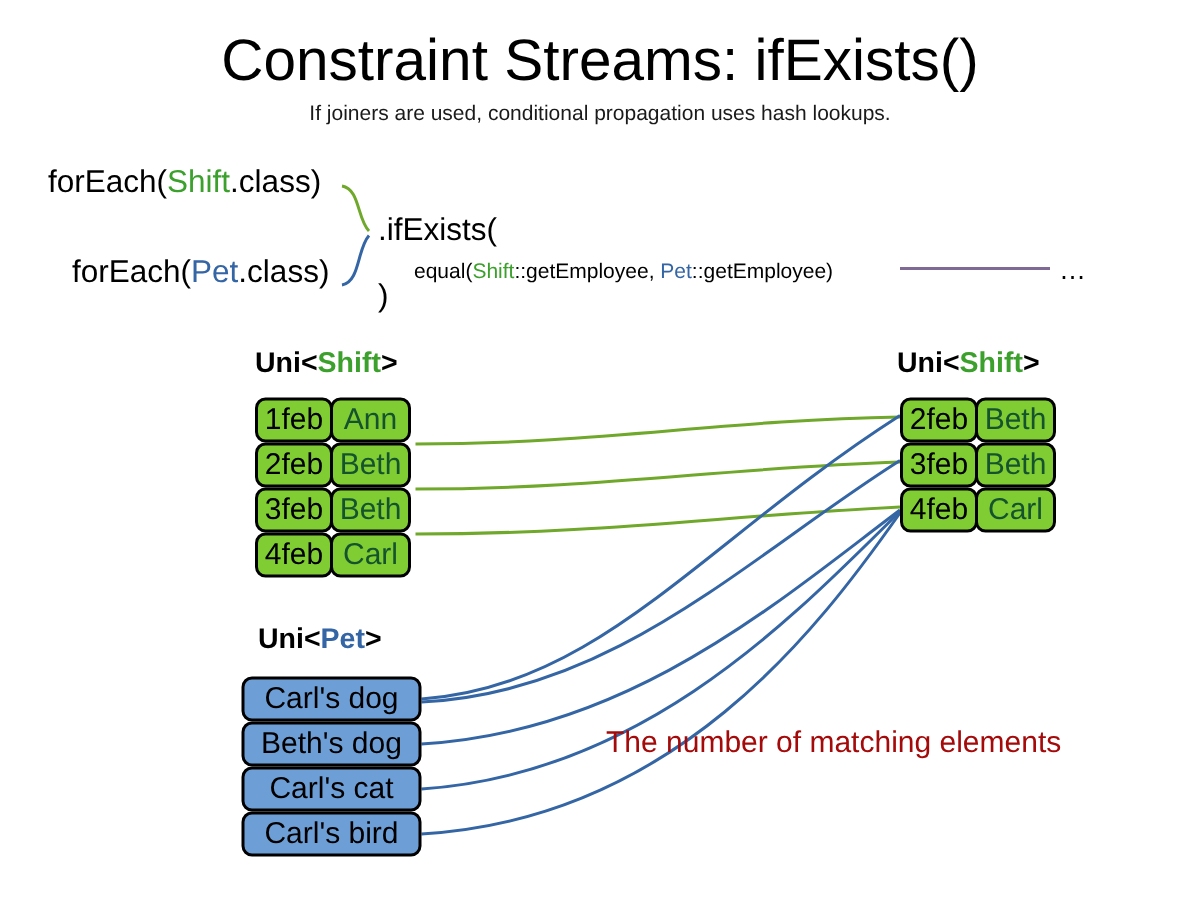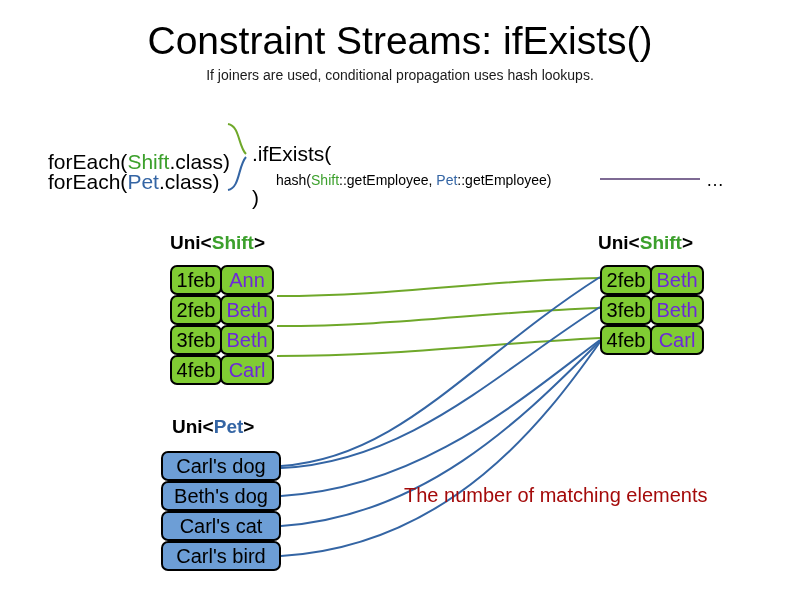--- a/index.html
+++ b/index.html
@@ -40,21 +40,21 @@
     line-height: 18px;
     color: #1a1a1a;
   }
 
   .code-line {
     font-size: 21px;
     line-height: 24px;
     white-space: nowrap;
     color: #000;
   }
-  #foreach-shift { left: 48px; top: 110px; margin-top: 40px; }
+  #foreach-shift { left: 32px; top: 110px; }
   #foreach-pet   { left: 48px; top: 170px; }
   #ifexists      { left: 252px; top: 142px; }
   #closeparen    { left: 252px; top: 186px; }
   #equal-line {
     left: 276px; top: 171px;
     font-size: 14px;
     line-height: 18px;
     white-space: nowrap;
   }
   #ellipsis {
@@ -90,21 +90,21 @@
     border: 2px solid #000000;
     border-radius: 7px;
     display: flex;
     align-items: center;
     justify-content: center;
     font-size: 20px;
     line-height: 20px;
     background: #80CC33;
   }
   .cell.date  { width: 52px; color: #000000; }
-  .cell.name  { width: 54px; color: #6d28d9; margin-left: -2px; }
+  .cell.name  { width: 54px; color: #14532d; margin-left: -2px; }
 
   .pet-box {
     box-sizing: border-box;
     width: 120px;
     height: 30px;
     border: 2px solid #000000;
     border-radius: 7px;
     background: #6D9ED6;
     color: #000000;
     font-size: 20px;
@@ -150,21 +150,21 @@
     <line x1="600" y1="179" x2="700" y2="179" stroke="#7E6A94" stroke-width="2"></line>
   </svg>
 
   <div class="abs code-line" id="foreach-shift"><span>forEach(</span><span class="cls-shift">Shift</span><span>.class)</span></div>
 
   <div class="abs code-line" id="foreach-pet"><span>forEach(</span><span class="cls-pet">Pet</span><span>.class)</span></div>
 
   <div class="abs code-line" id="ifexists">.ifExists(</div>
   <div class="abs code-line" id="closeparen">)</div>
 
-  <div class="abs" id="equal-line"><span>hash(</span><span class="cls-shift">Shift</span><span>::getEmployee, </span><span class="cls-pet">Pet</span><span>::getEmployee)</span></div>
+  <div class="abs" id="equal-line"><span>equal(</span><span class="cls-shift">Shift</span><span>::getEmployee, </span><span class="cls-pet">Pet</span><span>::getEmployee)</span></div>
 
   <div class="abs" id="ellipsis">…</div>
 
   <div class="abs uni-label" id="uni-shift-left"><span>Uni&lt;</span><span class="cls-shift">Shift</span><span>&gt;</span></div>
 
   <div class="abs" style="left:170px; top:265px;">
     <div class="tuple-row">
         <div class="cell date">1feb</div>
         <div class="cell name">Ann</div>
       </div>

